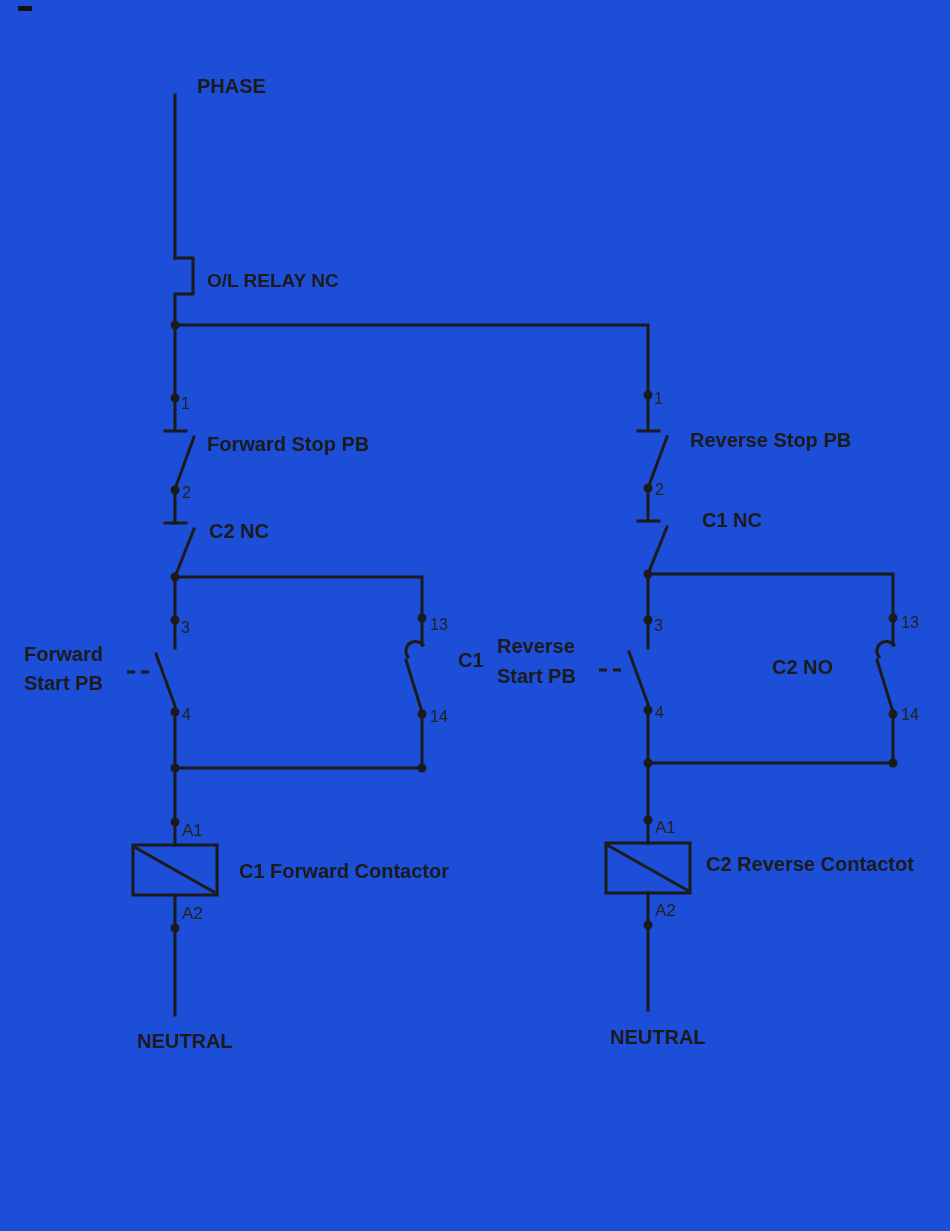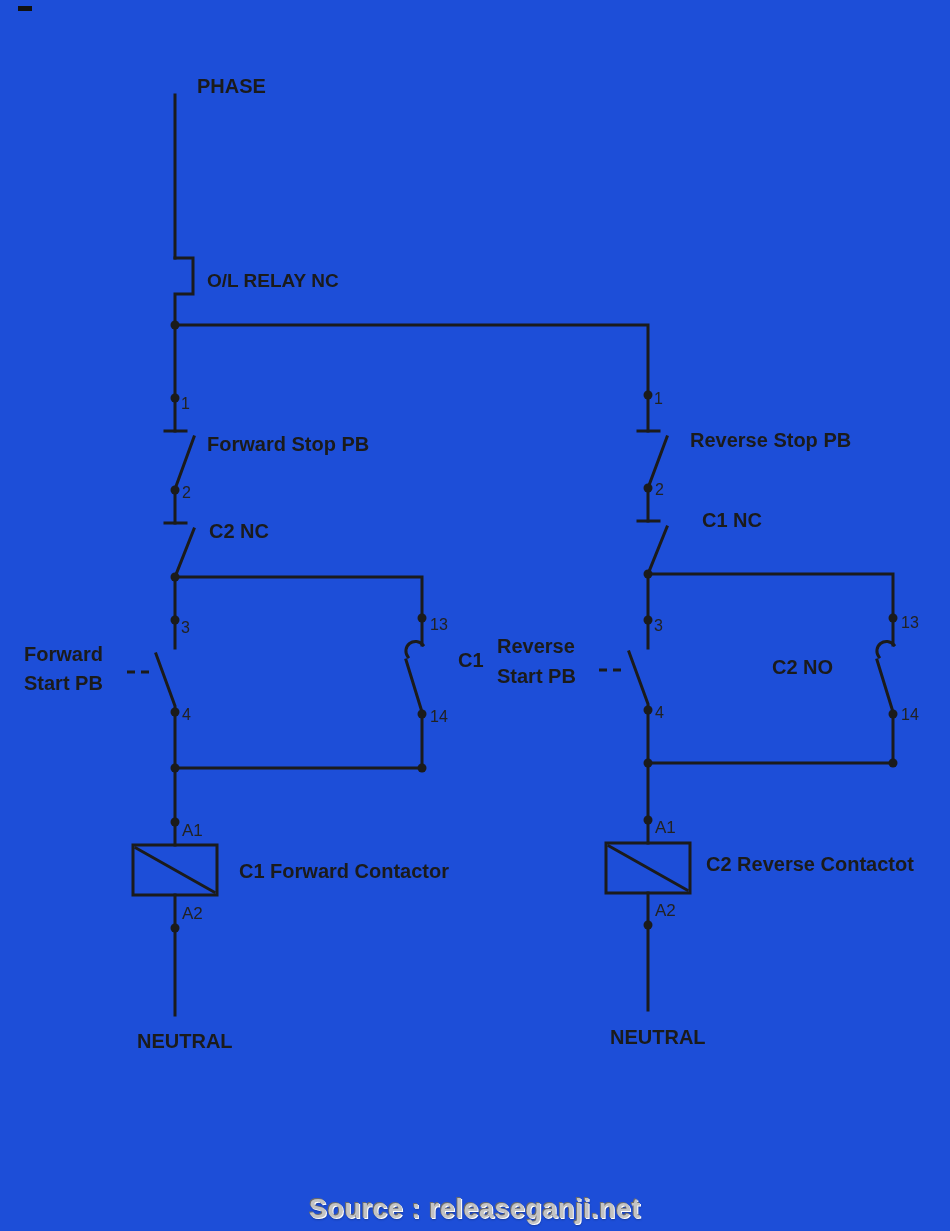--- a/index.html
+++ b/index.html
@@ -153,14 +153,13 @@
       <text class="term" x="901" y="628">13</text>
       <text class="lbl" x="772" y="674">C2 NO</text>
       <text class="term" x="901" y="720">14</text>
       <text class="term-a" x="655" y="833">A1</text>
       <text class="lbl" x="706" y="871">C2 Reverse Contactot</text>
       <text class="term-a" x="655" y="916">A2</text>
       <text class="lbl" x="610" y="1044">NEUTRAL</text>
     </g>
   </svg>
 
-  <div class="footer">Source : releaseganji.net</div>
 </div>
 
 </body></html>

